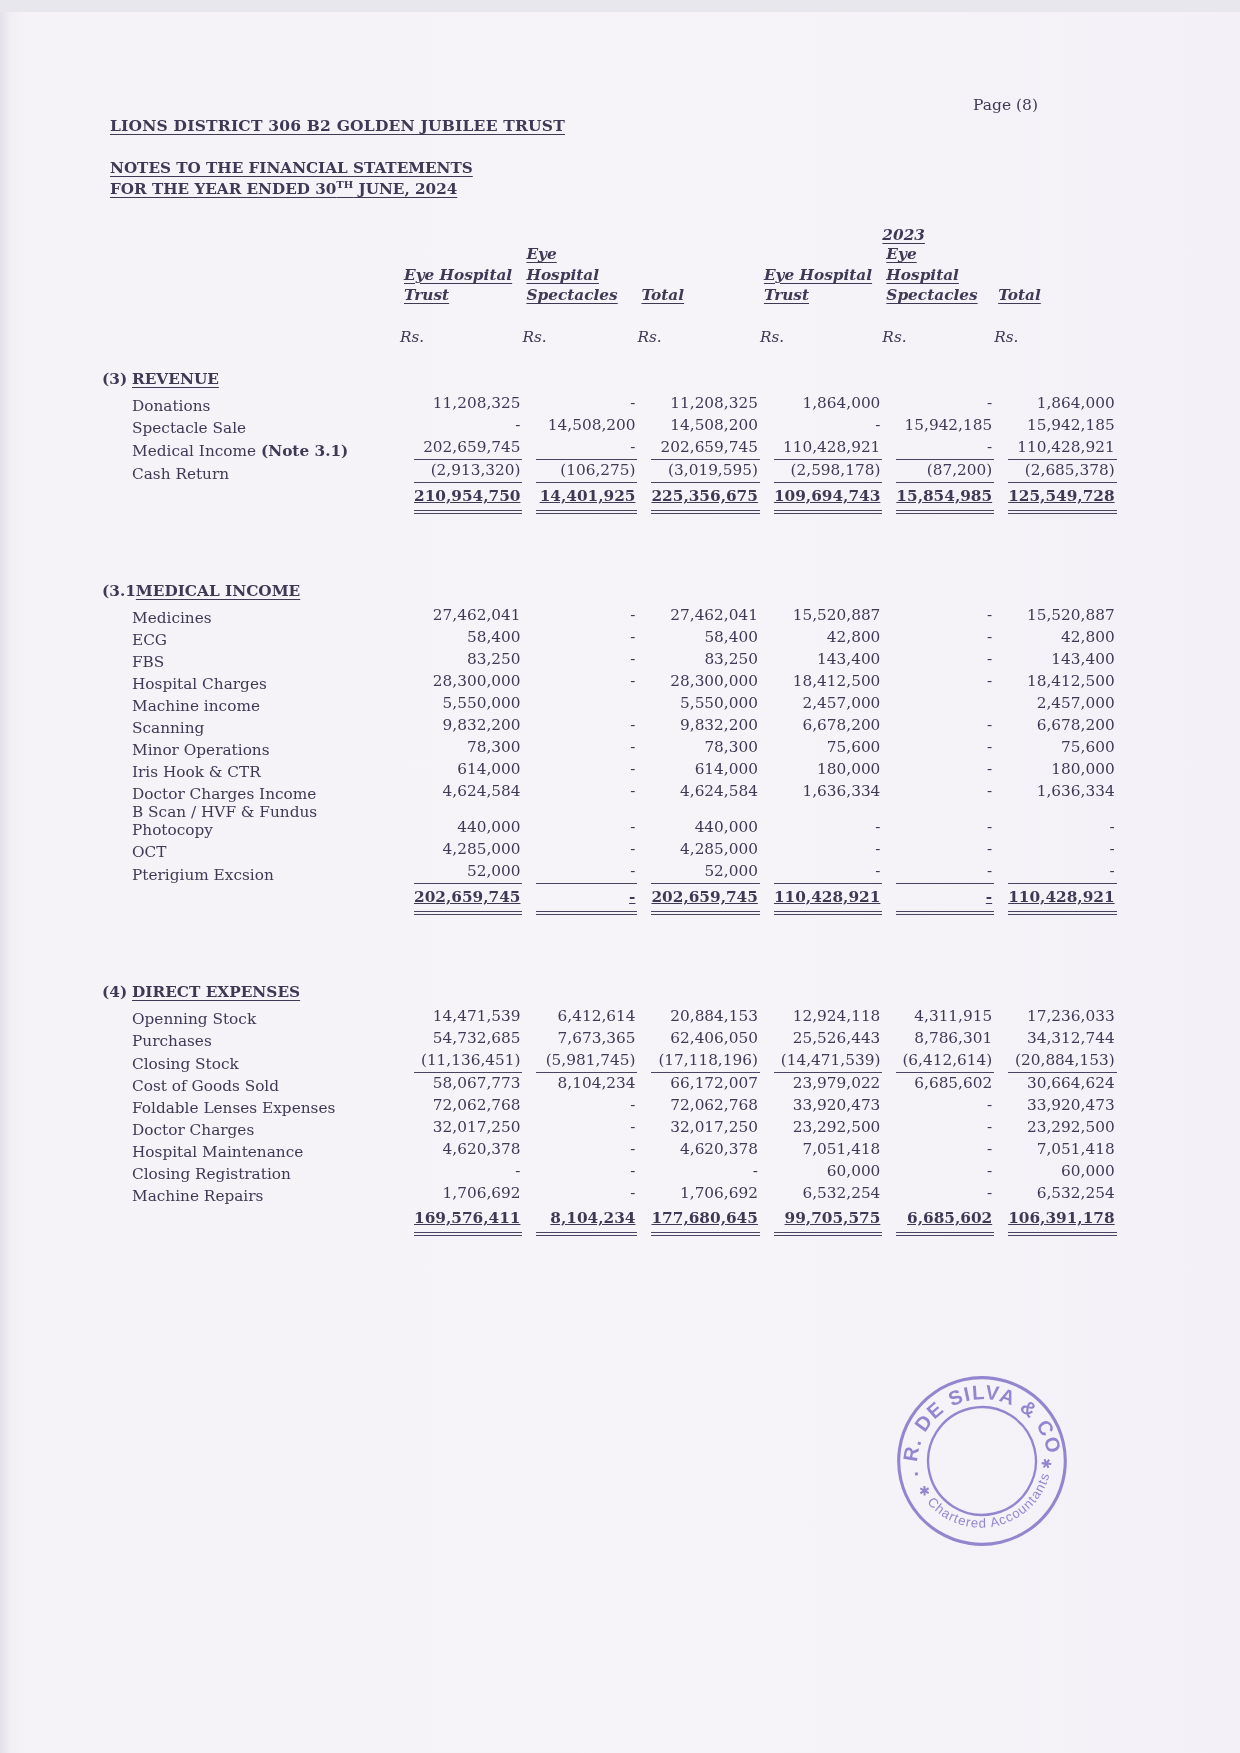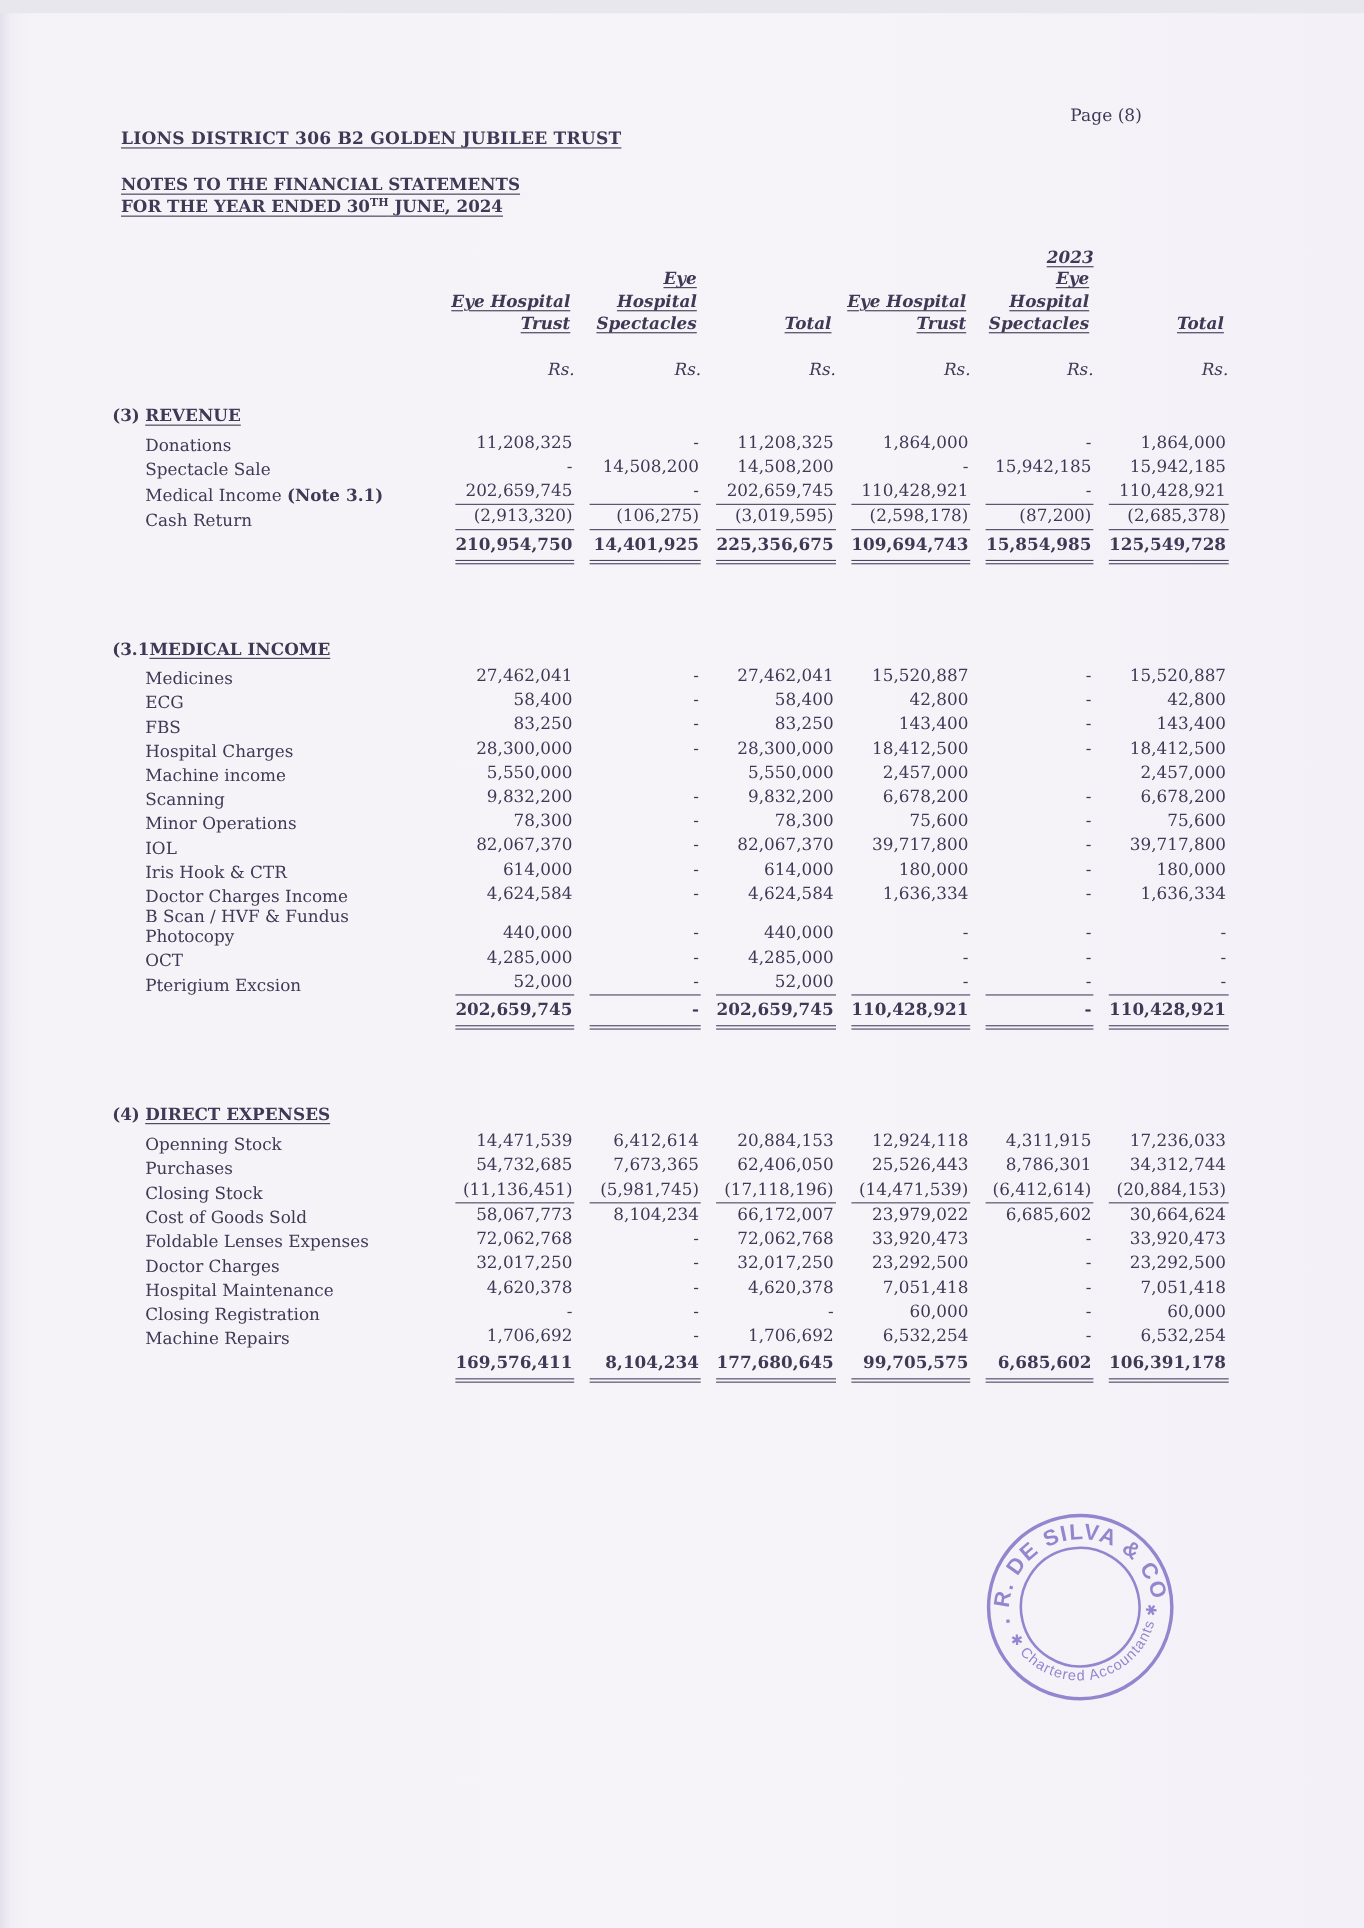--- a/index.html
+++ b/index.html
@@ -40,21 +40,21 @@
 
   table.fin{
     border-collapse:collapse;
     table-layout:fixed;
     margin:4px 0 0 100px;
     font-size:15.3px;
     color:var(--ink);
   }
   table.fin td{vertical-align:bottom;padding:0;}
   .year-row td{height:42px;}
-  .ctr{text-align:right;}
+  .ctr{text-align:left;}
   .col-head{
     font-style:italic;font-weight:bold;
     line-height:1.35;
     padding:0 4px 4px 4px !important;
   }
   .rs-row td{height:36px;font-style:italic;padding-bottom:8px !important;}
   .sec-head td{padding:16px 0 5px 2px !important;font-weight:bold;font-size:15.3px;}
   .sec-prefix{display:inline-block;min-width:30px;}
   .data-row td{padding:2px 0 1px 0;}
   .lbl{padding-left:32px !important;}
@@ -63,21 +63,21 @@
     margin-left:14px;
     padding:1px 2px 2px 0;
     min-height:19px;
   }
   tr.u .cv{border-bottom:1.5px solid var(--ink-soft);}
   tr.total .cv{
     border-bottom:4px double var(--ink-soft);
     font-weight:bold;
     padding-bottom:4px;
   }
-  tr.total td{padding-top:3px;}
+  tr.total td{padding-top:3px;text-decoration:underline;}
   tr.spacer td{height:52px;}
 
   .stamp{
     position:absolute;
     left:884px;top:1346px;
     width:196px;height:206px;
     opacity:.82;
     transform:rotate(-13deg);
   }
 </style>
@@ -389,41 +389,20 @@
             <div class="cv">75,600</div>
           </td>
           <td>
             <div class="cv">-</div>
           </td>
           <td>
             <div class="cv">75,600</div>
           </td>
         </tr>
         <tr class="data-row ">
-          <td class="lbl">IOL</td>
-          <td>
-            <div class="cv">82,067,370</div>
-          </td>
-          <td>
-            <div class="cv">-</div>
-          </td>
-          <td>
-            <div class="cv">82,067,370</div>
-          </td>
-          <td>
-            <div class="cv">39,717,800</div>
-          </td>
-          <td>
-            <div class="cv">-</div>
-          </td>
-          <td>
-            <div class="cv">39,717,800</div>
-          </td>
-        </tr>
-        <tr class="data-row ">
           <td class="lbl">Iris Hook &amp; CTR</td>
           <td>
             <div class="cv">614,000</div>
           </td>
           <td>
             <div class="cv">-</div>
           </td>
           <td>
             <div class="cv">614,000</div>
           </td>

